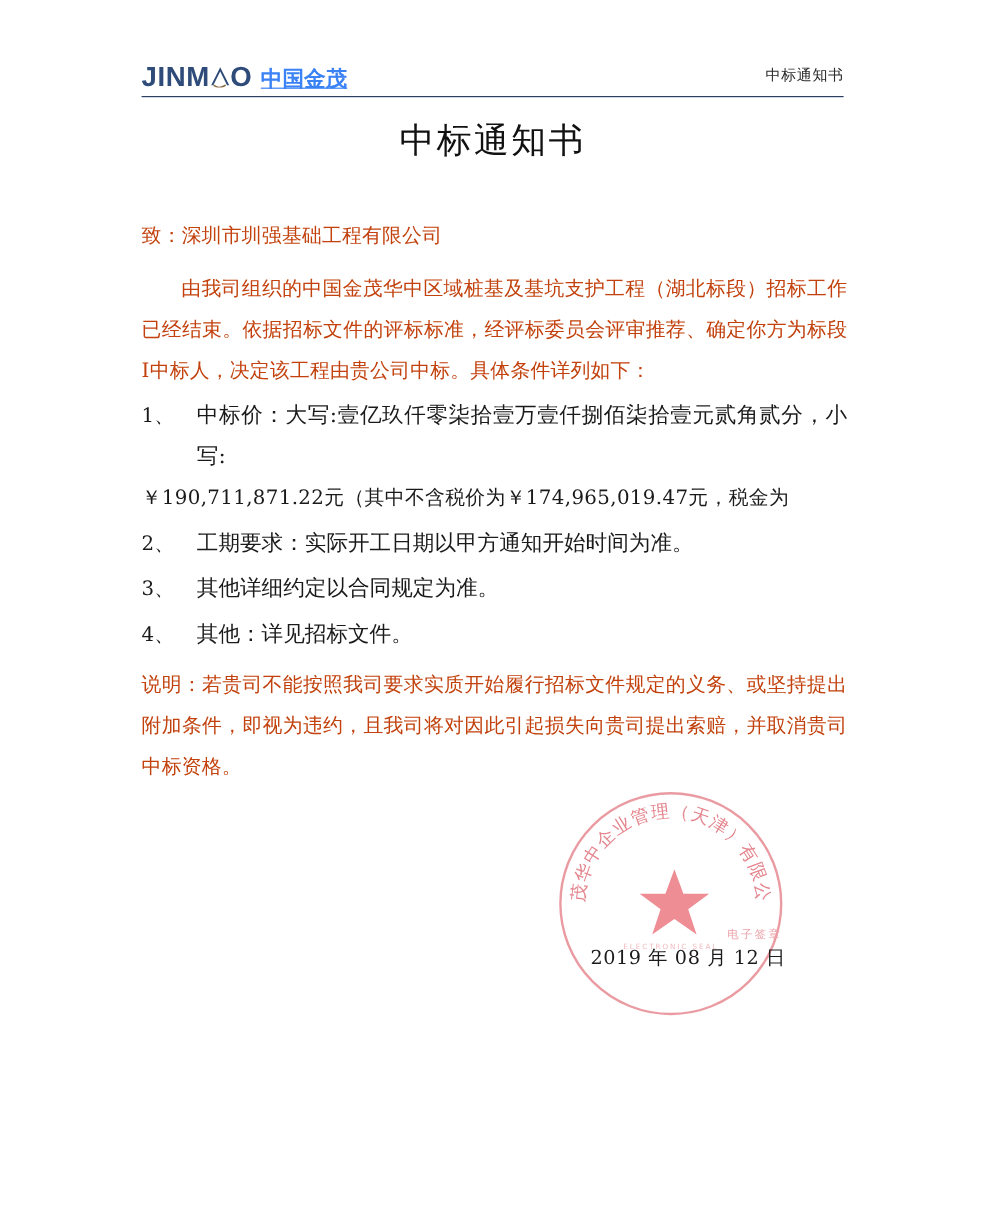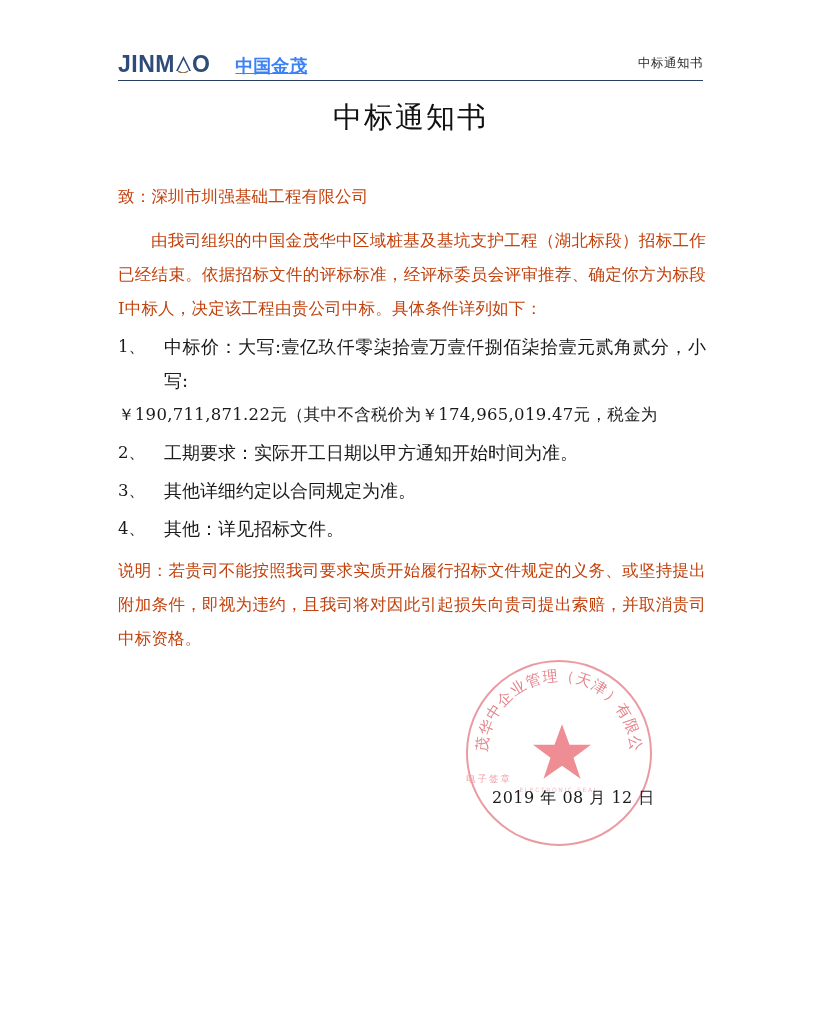--- a/index.html
+++ b/index.html
@@ -31,21 +31,21 @@
     width: 585px;
     height: 46px;
     border-bottom: 1.6px solid #2b3f63;
     display: flex;
     align-items: flex-end;
     justify-content: space-between;
   }
   .logo-block {
     display: flex;
     align-items: baseline;
-    gap: 25px;
+    gap: 7px;
     padding-bottom: 4px;
   }
   .logo-latin {
     font-family: "Liberation Sans", sans-serif;
     font-weight: 700;
     font-size: 23px;
     letter-spacing: 0.5px;
     color: #2e4b79;
     line-height: 1;
     display: inline-flex;
@@ -181,21 +181,21 @@
     font-family: "DejaVu Serif", "Liberation Serif", serif;
     font-size: 15px;
     fill: #e4848d;
     letter-spacing: 1px;
   }
   .seal-sub {
     position: absolute;
     left: 0;
     top: 113px;
     width: 186px;
-    text-align: left;
+    text-align: right;
     font-family: Liberation Mono, monospace;
     font-size: 9.5px;
     color: #eda3aa;
     letter-spacing: 2px;
   }
   .seal-sub2 {
     position: absolute;
     left: 0;
     top: 126px;
     width: 186px;

